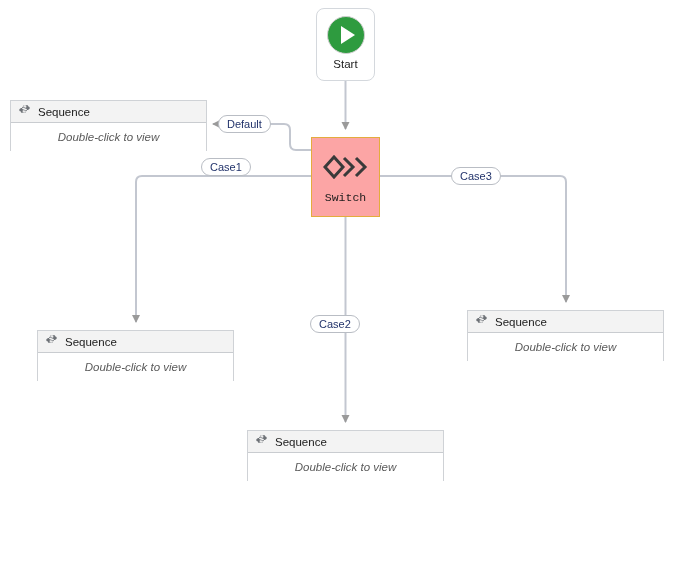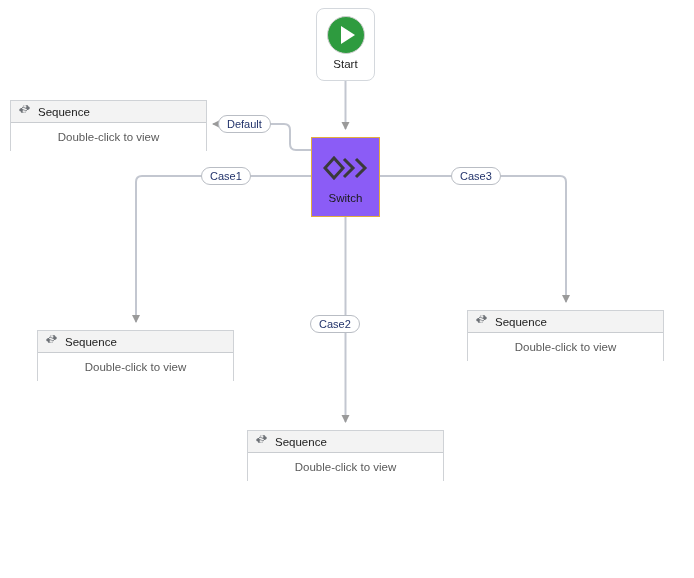--- a/index.html
+++ b/index.html
@@ -68,26 +68,27 @@
   }
 
   
   .switch-node {
     position: absolute;
     left: 311px;
     top: 137px;
     width: 69px;
     height: 80px;
     border: 1px solid #e3ac3d;
-    background: #8b5cf6;
+    background: #fca5a5;
     box-sizing: border-box;
     display: flex;
     flex-direction: column;
     align-items: center;
     justify-content: center;
+    font-family: Liberation Mono, monospace;
   }
   .switch-icon {
     width: 46px;
     height: 26px;
     display: flex;
     align-items: center;
     justify-content: center;
     margin-top: 4px;
   }
   .switch-label {
@@ -127,20 +128,21 @@
   }
   .seq-body {
     height: 28px;
     display: flex;
     align-items: center;
     justify-content: center;
     background: #ffffff;
   }
   .seq-hint {
     font-size: 11.5px;
+    font-style: italic;
     color: #5a5a5a;
   }
 
   
   .wire-label {
     position: absolute;
     height: 18px;
     border: 1px solid #b9bdc4;
     border-radius: 9px;
     background: #ffffff;
@@ -244,19 +246,19 @@
       </svg>
       <span class="seq-title">Sequence</span>
     </div>
     <div class="seq-body">
       <span class="seq-hint">Double-click to view</span>
     </div>
   </div>
 
   <div class="wire-label" style="left:218px; top:115px;">Default</div>
 
-  <div class="wire-label" style="left:201px; top:167px;">Case1</div>
+  <div class="wire-label" style="left:201px; top:158px;">Case1</div>
 
   <div class="wire-label" style="left:310px; top:315px;">Case2</div>
 
   <div class="wire-label" style="left:451px; top:167px;text-align:center;">Case3</div>
 
 </div>
 
 </body></html>

